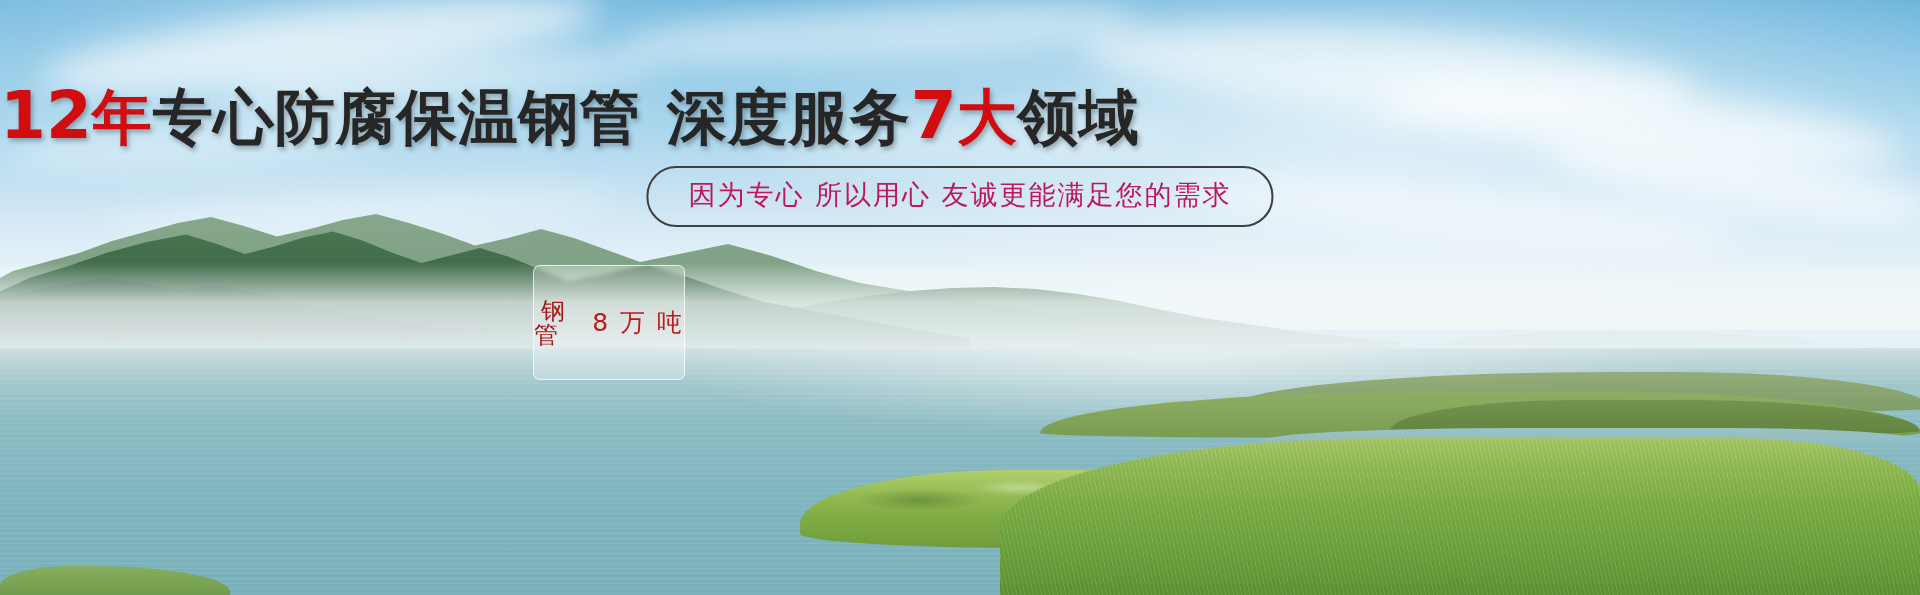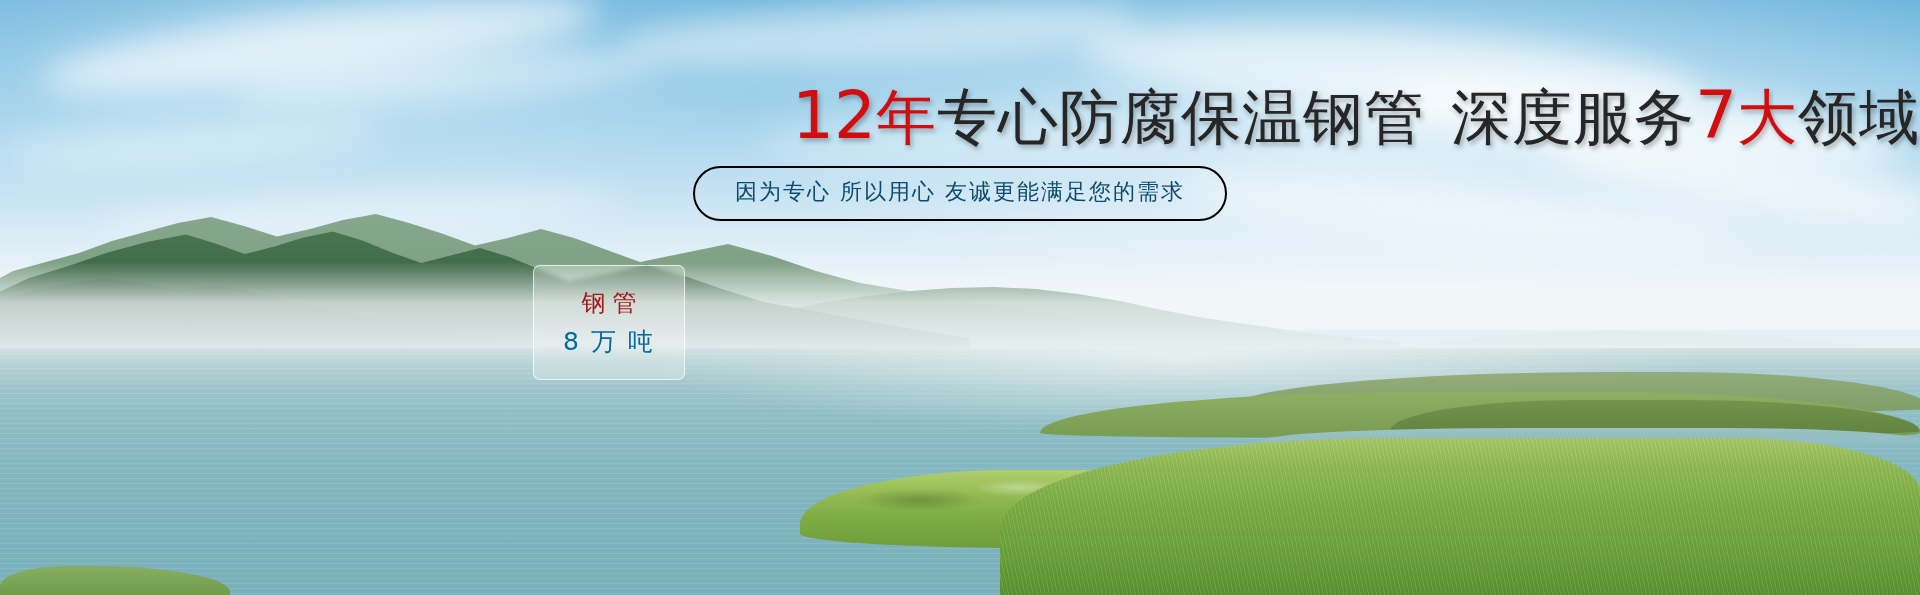--- a/index.html
+++ b/index.html
@@ -216,75 +216,74 @@
   .island-small {
     position:absolute; left:1192px; top:470px; width:120px; height:30px;
     background:linear-gradient(to bottom,#a6c765 0%,#87b24b 100%);
     border-radius:60% 50% 40% 50% / 90% 90% 20% 20%;
     opacity:.95;
   }
 
   
   .headline {
     position:absolute; left:0; top:83px; width:1920px;
-    text-align:right;
+    text-align:left;
     font-size:60px;
-    font-weight:normal;
+    font-weight:bold;
     line-height:1;
     letter-spacing:1px;
     white-space:nowrap;
     text-shadow:2px 3px 5px rgba(0,0,0,0.30);
   }
   .hl-red   { color:#d10d10; }
   .hl-dark  { color:#262626; }
   .hl-gap   { display:inline-block; width:26px; }
   .hl-num   { font-size:66px; letter-spacing:0; }
 
   
   .pill {
     position:absolute; left:50%; top:166px;
     transform:translateX(-50%);
     padding:9px 40px 12px 40px;
-    border:2px solid #000000;
+    border:2px solid #404040;
     border-radius:30px;
-    font-size:22px;
+    font-size:27px;
     letter-spacing:2px;
-    color:#0c4a6e;
+    color:#be185d;
     white-space:nowrap;
     background:transparent;
   }
 
   
   .cards {
     position:absolute; left:533px; top:265px;
     display:flex;
     gap:9px;
   }
   .card {
     width:152px; height:115px;
     background:rgba(255,255,255,0.26);
     border:1px solid rgba(255,255,255,0.72);
     border-radius:7px;
     display:flex;
-    flex-direction:column;
     align-items:center;
     justify-content:center;
     gap:14px;
     backdrop-filter:blur(2px);
   }
   .card-title {
     font-size:24px;
     color:#a51818;
     letter-spacing:7px;
     text-indent:7px;
     line-height:1;
   }
   .card-value {
     font-size:25px;
-    color:#0369a1;
+    color:#b91c1c;
     letter-spacing:2px;
     line-height:1;
     white-space:nowrap;
   }
   .card-value sup {
     font-size:14px;
     vertical-align:super;
     letter-spacing:0;
   }
 </style>

